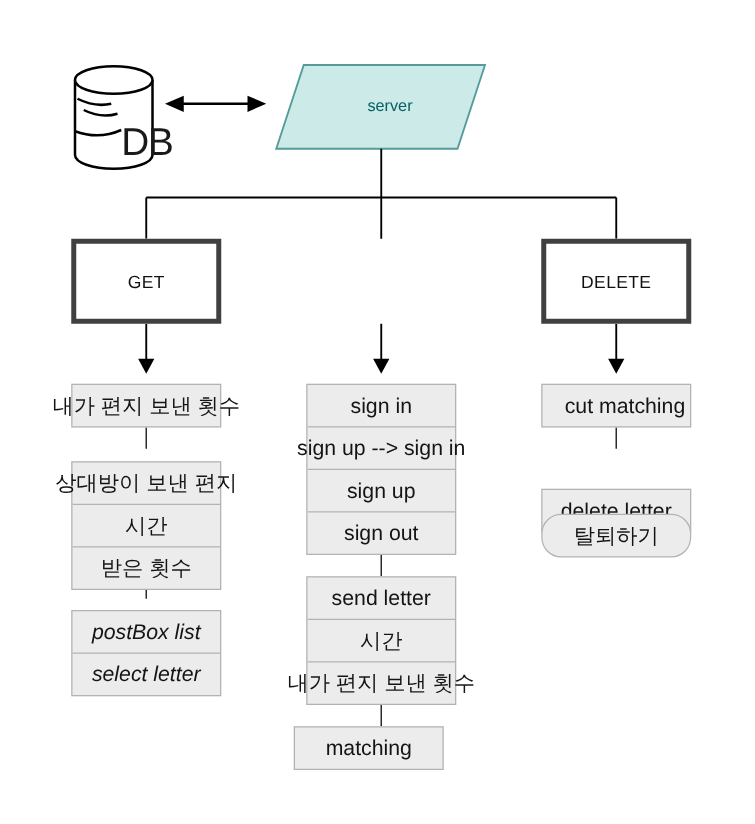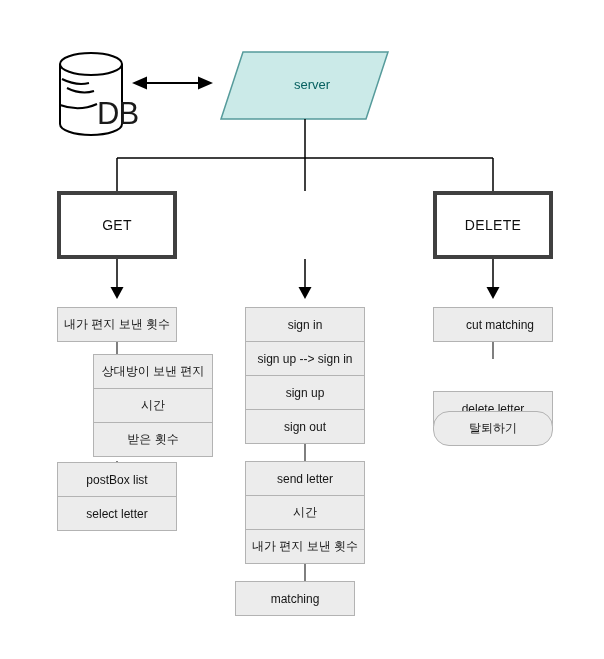--- a/index.html
+++ b/index.html
@@ -24,21 +24,21 @@
   .group{
     position:absolute;
     width:120px;
     box-sizing:border-box;
     background:#ececec;
     border:1px solid #b3b3b3;
   }
   .row{
     height:33px;
     display:flex;align-items:center;justify-content:center;
-    font-size:12px;color:#141414;
+    font-size:17px;color:#141414;
     text-align:center;
     white-space:nowrap;
   }
   .row + .row{border-top:1px solid #b3b3b3;}
   text{font-family:"Liberation Sans", sans-serif;}
 </style>
 </head>
 <body>
 
 <div class="canvas">
@@ -93,26 +93,26 @@
       <line x1="493" y1="393" x2="493" y2="411"></line>
     </g>
   </svg>
 
   <div class="method-box" style="left:57px;top:191px;">GET</div>
   <div class="method-box" style="left:433px;top:191px;">DELETE</div>
 
   <div class="group" style="left:57px;top:307px;">
     <div class="row">내가 편지 보낸 횟수</div>
   </div>
-  <div class="group" style="left:57px;top:354px;margin-left:36px;">
+  <div class="group" style="left:57px;top:369px;">
     <div class="row">상대방이 보낸 편지</div>
     <div class="row">시간</div>
     <div class="row">받은 횟수</div>
   </div>
-  <div class="group" style="left:57px;top:462px;">
+  <div class="group" style="left:57px;top:488px;font-style:italic;">
     <div class="row">postBox list</div>
     <div class="row">select letter</div>
   </div>
 
   <div class="group" style="left:245px;top:307px;">
     <div class="row">sign in</div>
     <div class="row">sign up --&gt; sign in</div>
     <div class="row">sign up</div>
     <div class="row">sign out</div>
   </div>

